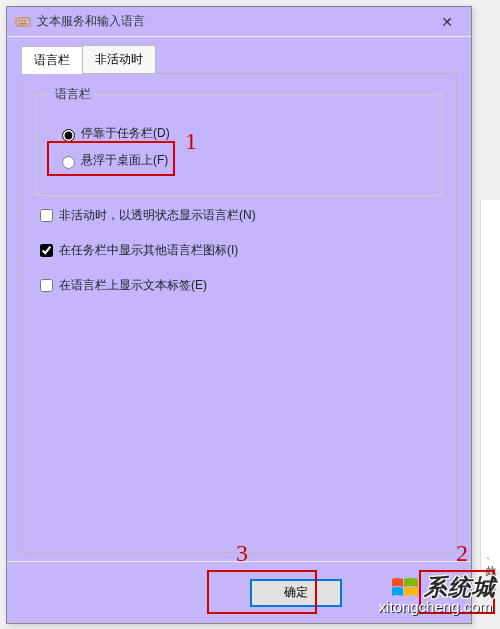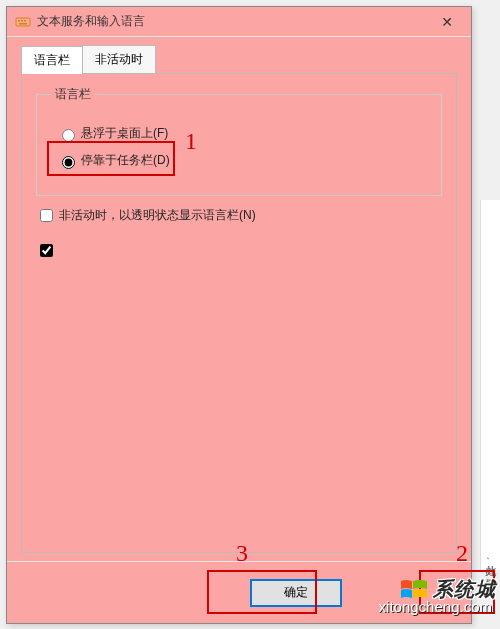--- a/index.html
+++ b/index.html
@@ -12,21 +12,21 @@
     height: 629px;
     overflow: hidden;
     position: relative;
   }
   .dialog {
     position: absolute;
     left: 6px;
     top: 6px;
     width: 466px;
     height: 618px;
-    background: #fca5a5;
+    background: #c4b5fd;
     border: 1px solid #888;
     box-shadow: 2px 2px 6px rgba(0,0,0,0.15);
     display: flex;
     flex-direction: column;
   }
   .titlebar {
     height: 30px;
     display: flex;
     align-items: center;
     border-bottom: 1px solid #e6e6e6;
@@ -155,21 +155,21 @@
   }
   .watermark {
     position:absolute;
     right:4px; bottom:26px;
     display:flex; align-items:center; gap:4px;
     font-family: "Microsoft YaHei", sans-serif;
     pointer-events:none;
   }
   .wm-logo { display:flex; }
   .wm-text {
-    font-size:20px; font-weight:700; font-style:italic;
+    font-size:23px; font-weight:700; font-style:italic;
     color:#2a2a2a;
     text-shadow: 1px 1px 0 #fff, -1px -1px 0 #fff, 1px -1px 0 #fff, -1px 1px 0 #fff;
     letter-spacing:1px;
   }
   .wm-sub {
     position:absolute;
     right:8px; bottom:14px;
     font-size:15px; color:#fff;
     font-family: Arial,sans-serif;
     text-shadow:1px 1px 0 #2a2a2a;
@@ -203,38 +203,43 @@
       <div class="tab">
         <span>非活动时</span>
       </div>
     </div>
 
     <div class="tab-panel">
       <fieldset class="group">
         <legend>语言栏</legend>
 
         <label class="radio-row">
+          <input type="radio" name="lb" checked="" style="">
+          <span>停靠于任务栏(D)</span>
+        </label>
+
+        <label class="radio-row">
           <input type="radio" name="lb" style="">
           <span>悬浮于桌面上(F)</span>
-        </label>
-
-        <label class="radio-row">
-          <input type="radio" name="lb" checked="" style="">
-          <span>停靠于任务栏(D)</span>
         </label>
 
       </fieldset>
 
       <div class="checks">
         <label class="check-row">
           <input type="checkbox" style="">
           <span>非活动时，以透明状态显示语言栏(N)</span>
         </label>
         <label class="check-row">
           <input type="checkbox" checked="" style="">
+          <span>在任务栏中显示其他语言栏图标(I)</span>
+        </label>
+        <label class="check-row">
+          <input type="checkbox" style="">
+          <span>在语言栏上显示文本标签(E)</span>
         </label>
       </div>
     </div>
   </div>
 
   <div class="footer">
     <button class="btn default">
       <span>确定</span>
     </button>
     <button class="btn" style="visibility:hidden">

